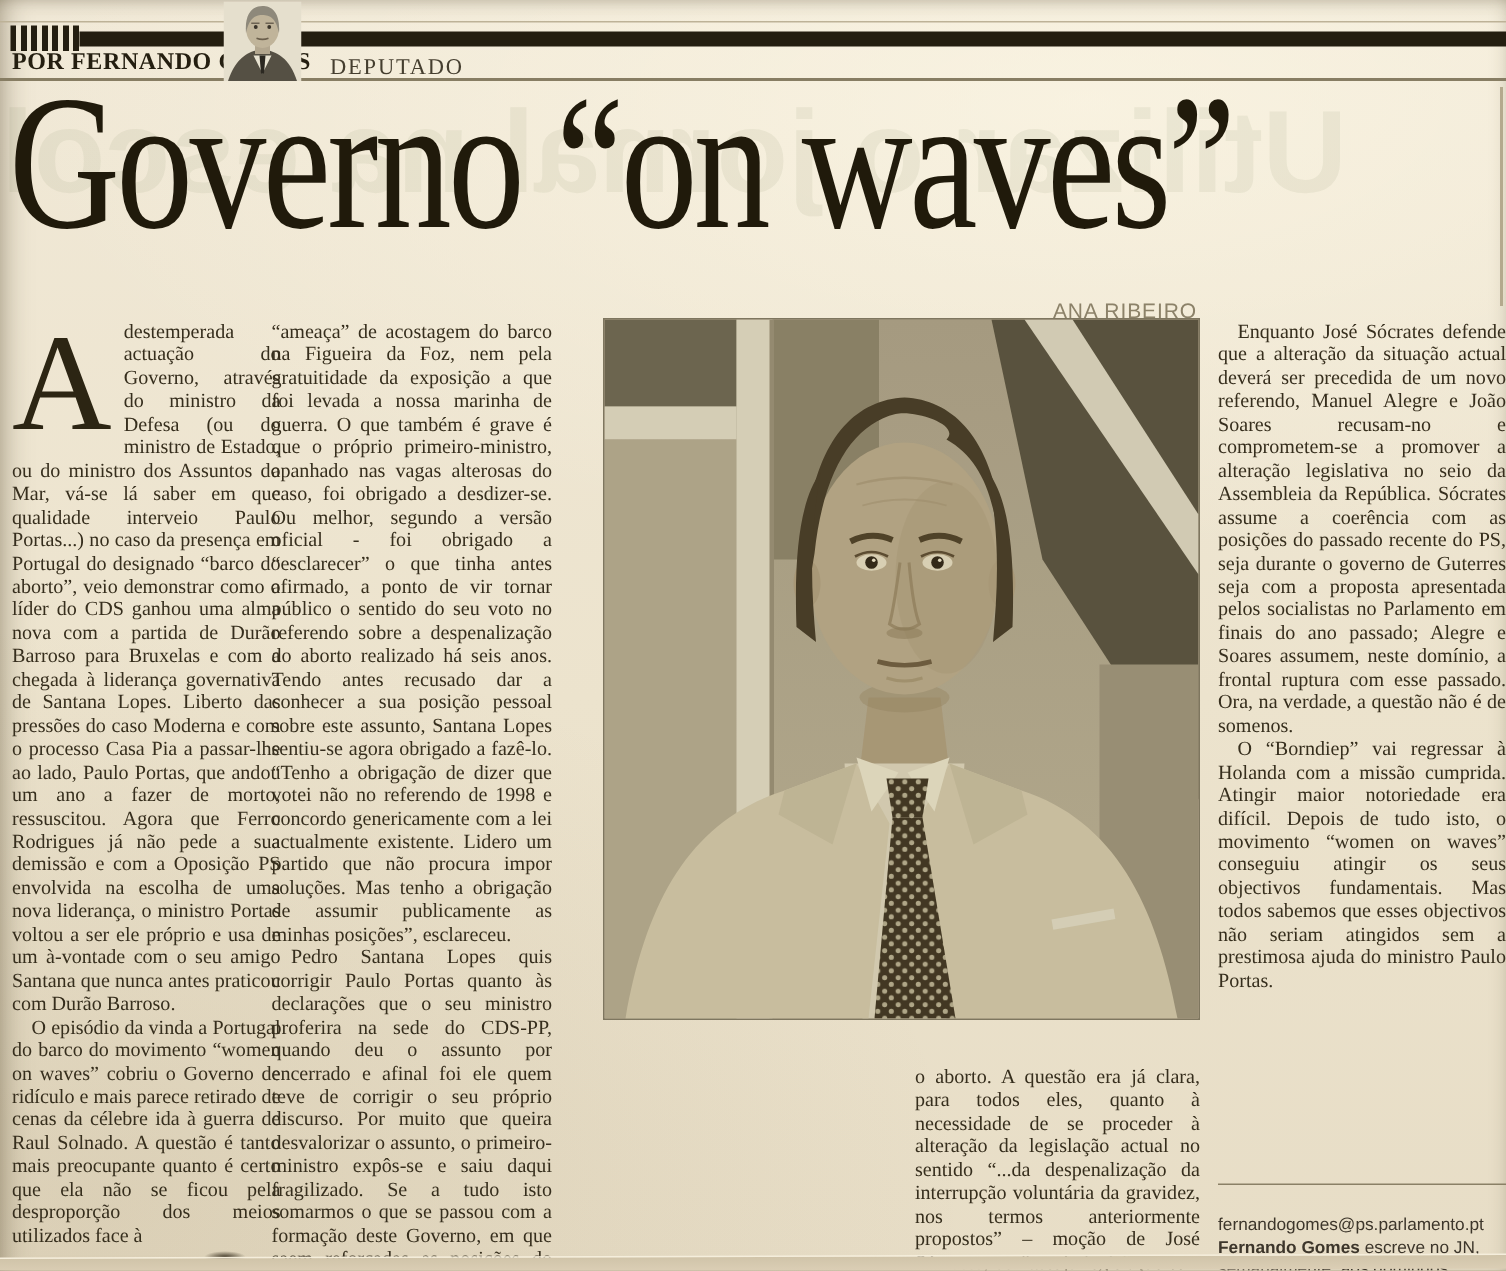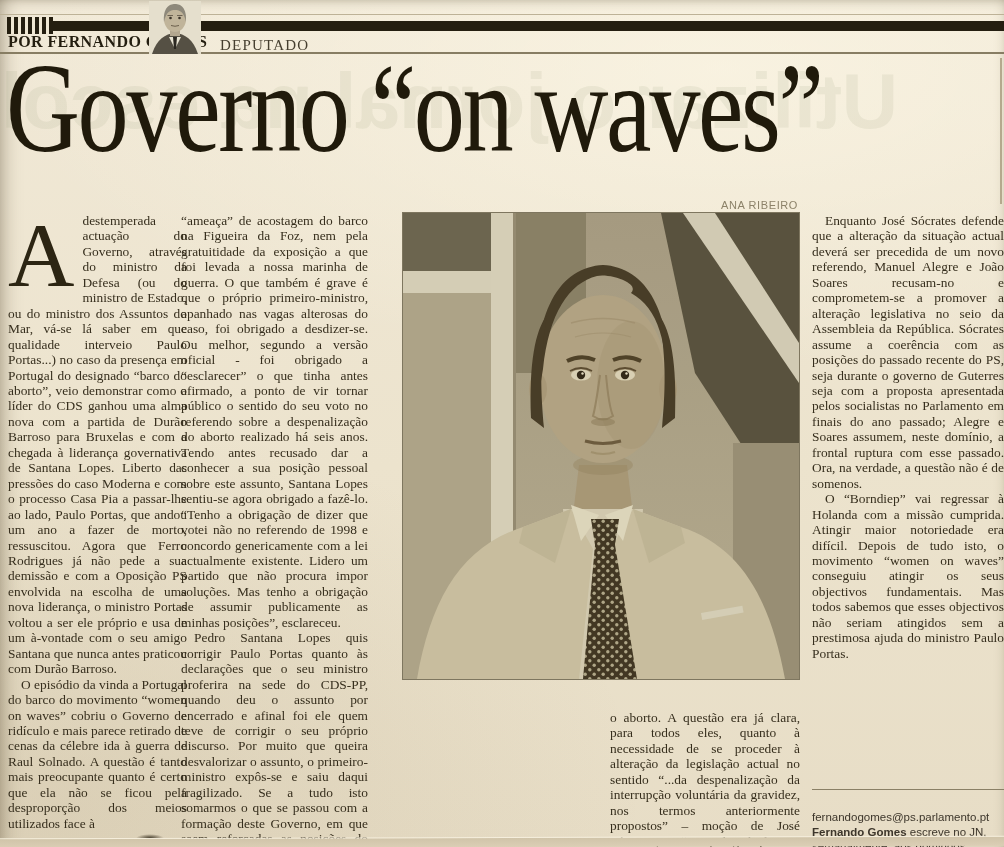--- a/index.html
+++ b/index.html
@@ -44,21 +44,21 @@
   #col4{left:610px;top:686px;width:190px;height:156px;margin-top:24px;}
   #col5{left:812px;width:192px;height:575px;}
   .col p{margin:0;}
   .col p.indent{text-indent:13px;}
   .dropcap{float:left;font-size:92px;line-height:72px;padding:6px 8px 0 0;color:#2c2513;}
   
   .portrait{position:absolute;left:402px;top:212px;width:396px;height:466px;
     border:1px solid #7e765f;background:#a89e86;}
   .portrait svg{display:block;width:100%;height:100%;}
   .photo-credit{position:absolute;left:402px;top:199px;width:396px;text-align:right;
-    font-family:"Liberation Sans",sans-serif;font-size:11px;letter-spacing:.6px;color:#8c8269;}
+    font-family:"Liberation Sans",sans-serif;font-size:14px;letter-spacing:.6px;color:#8c8269;}
   
   .footer{position:absolute;left:812px;top:789px;width:193px;border-top:1px solid #8a8066;
     padding-top:20px;font-family:"Liberation Sans",sans-serif;font-size:11.5px;
     line-height:14.5px;color:#3d362b;}
   .footer .byline2 b{font-weight:700;}
   
   .smudge{position:absolute;left:136px;top:834px;width:28px;height:8px;border-radius:50%;
     background:radial-gradient(ellipse at center,rgba(38,30,14,.85),rgba(38,30,14,0) 70%);}
   .paper-edge{position:absolute;left:-6px;right:-6px;bottom:0;height:9px;
     border-top:1px solid #f5eedc;background:linear-gradient(180deg,#d0c4a9,#dbceb5);

